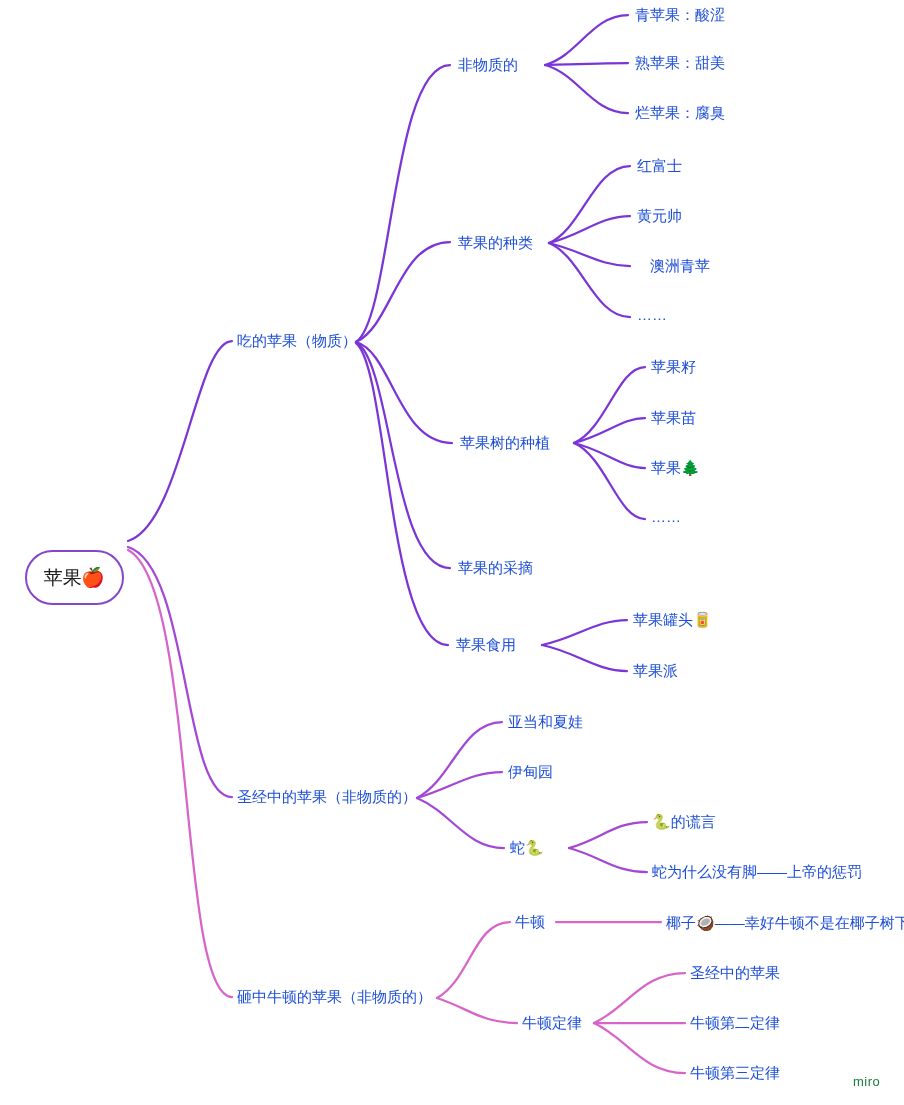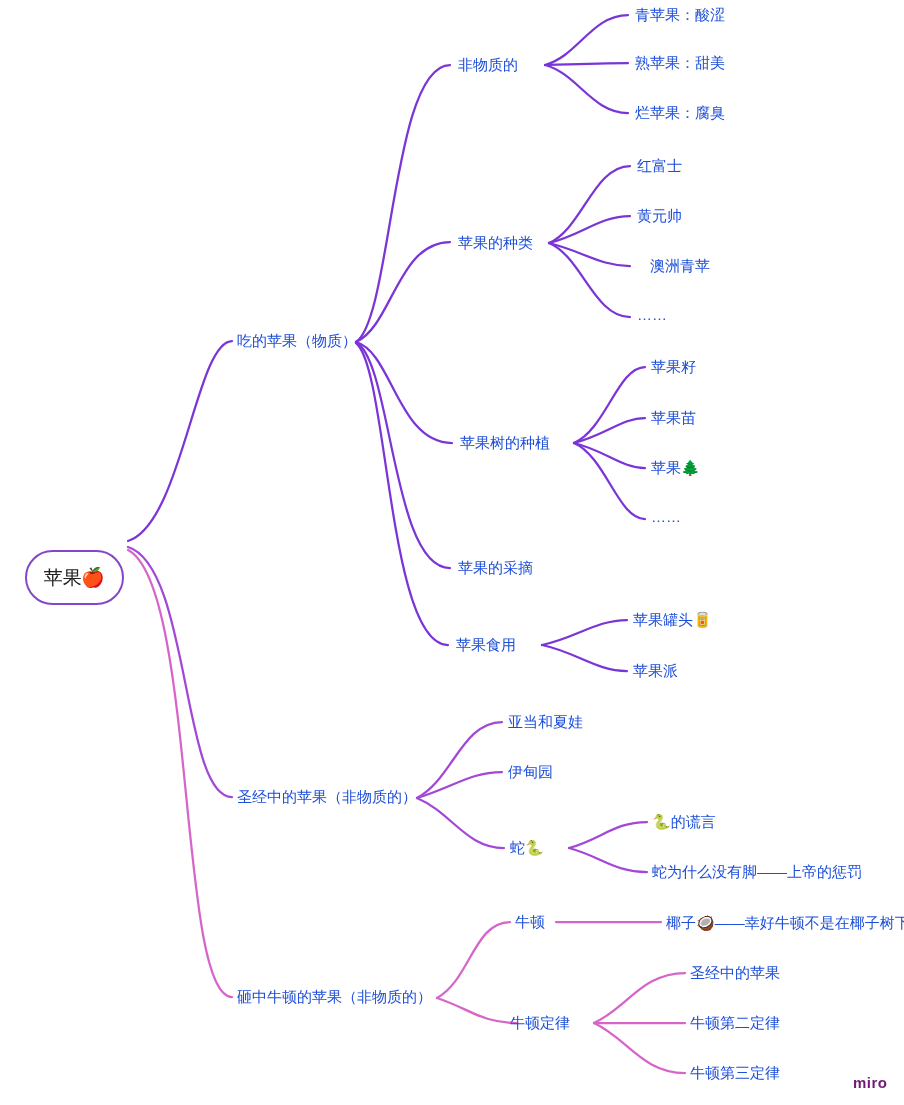--- a/index.html
+++ b/index.html
@@ -29,24 +29,24 @@
     display:flex;align-items:center;justify-content:center;
     font-size:19px;color:#212121;
     background:#ffffff;
     box-sizing:border-box;
     white-space:nowrap;
     margin-top:36px;
   }
   .watermark{
     position:absolute;
     left:853px;top:1074px;
-    font-size:15px;
-    font-weight:700;
+    font-size:13px;
+    font-weight:400;
     letter-spacing:0.5px;
-    color:#701a75;
+    color:#15803d;
   }
 </style>
 </head>
 <body>
 
 <div class="stage">
 
   <svg class="edges" width="904" height="1105" viewBox="0 0 904 1105" fill="none" stroke-linecap="round">
 
     <g stroke="#7B35D6" stroke-width="2.25">
@@ -121,20 +121,20 @@
   <div class="node" style="left:237px;top:797px">圣经中的苹果（非物质的）</div>
   <div class="node" style="left:508px;top:722px">亚当和夏娃</div>
   <div class="node" style="left:508px;top:772px">伊甸园</div>
   <div class="node" style="left:510px;top:848px">蛇🐍</div>
   <div class="node" style="left:652px;top:822px">🐍的谎言</div>
   <div class="node" style="left:652px;top:872px">蛇为什么没有脚——上帝的惩罚</div>
 
   <div class="node" style="left:237px;top:997px">砸中牛顿的苹果（非物质的）</div>
   <div class="node" style="left:515px;top:922px">牛顿</div>
   <div class="node" style="left:666px;top:923px">椰子🥥——幸好牛顿不是在椰子树下</div>
-  <div class="node" style="left:510px;top:1023px">牛顿定律</div>
+  <div class="node" style="left:522px;top:1023px">牛顿定律</div>
   <div class="node" style="left:690px;top:973px">圣经中的苹果</div>
   <div class="node" style="left:690px;top:1023px">牛顿第二定律</div>
   <div class="node" style="left:690px;top:1073px">牛顿第三定律</div>
 
   <div class="watermark">miro</div>
 
 </div>
 
 </body></html>

